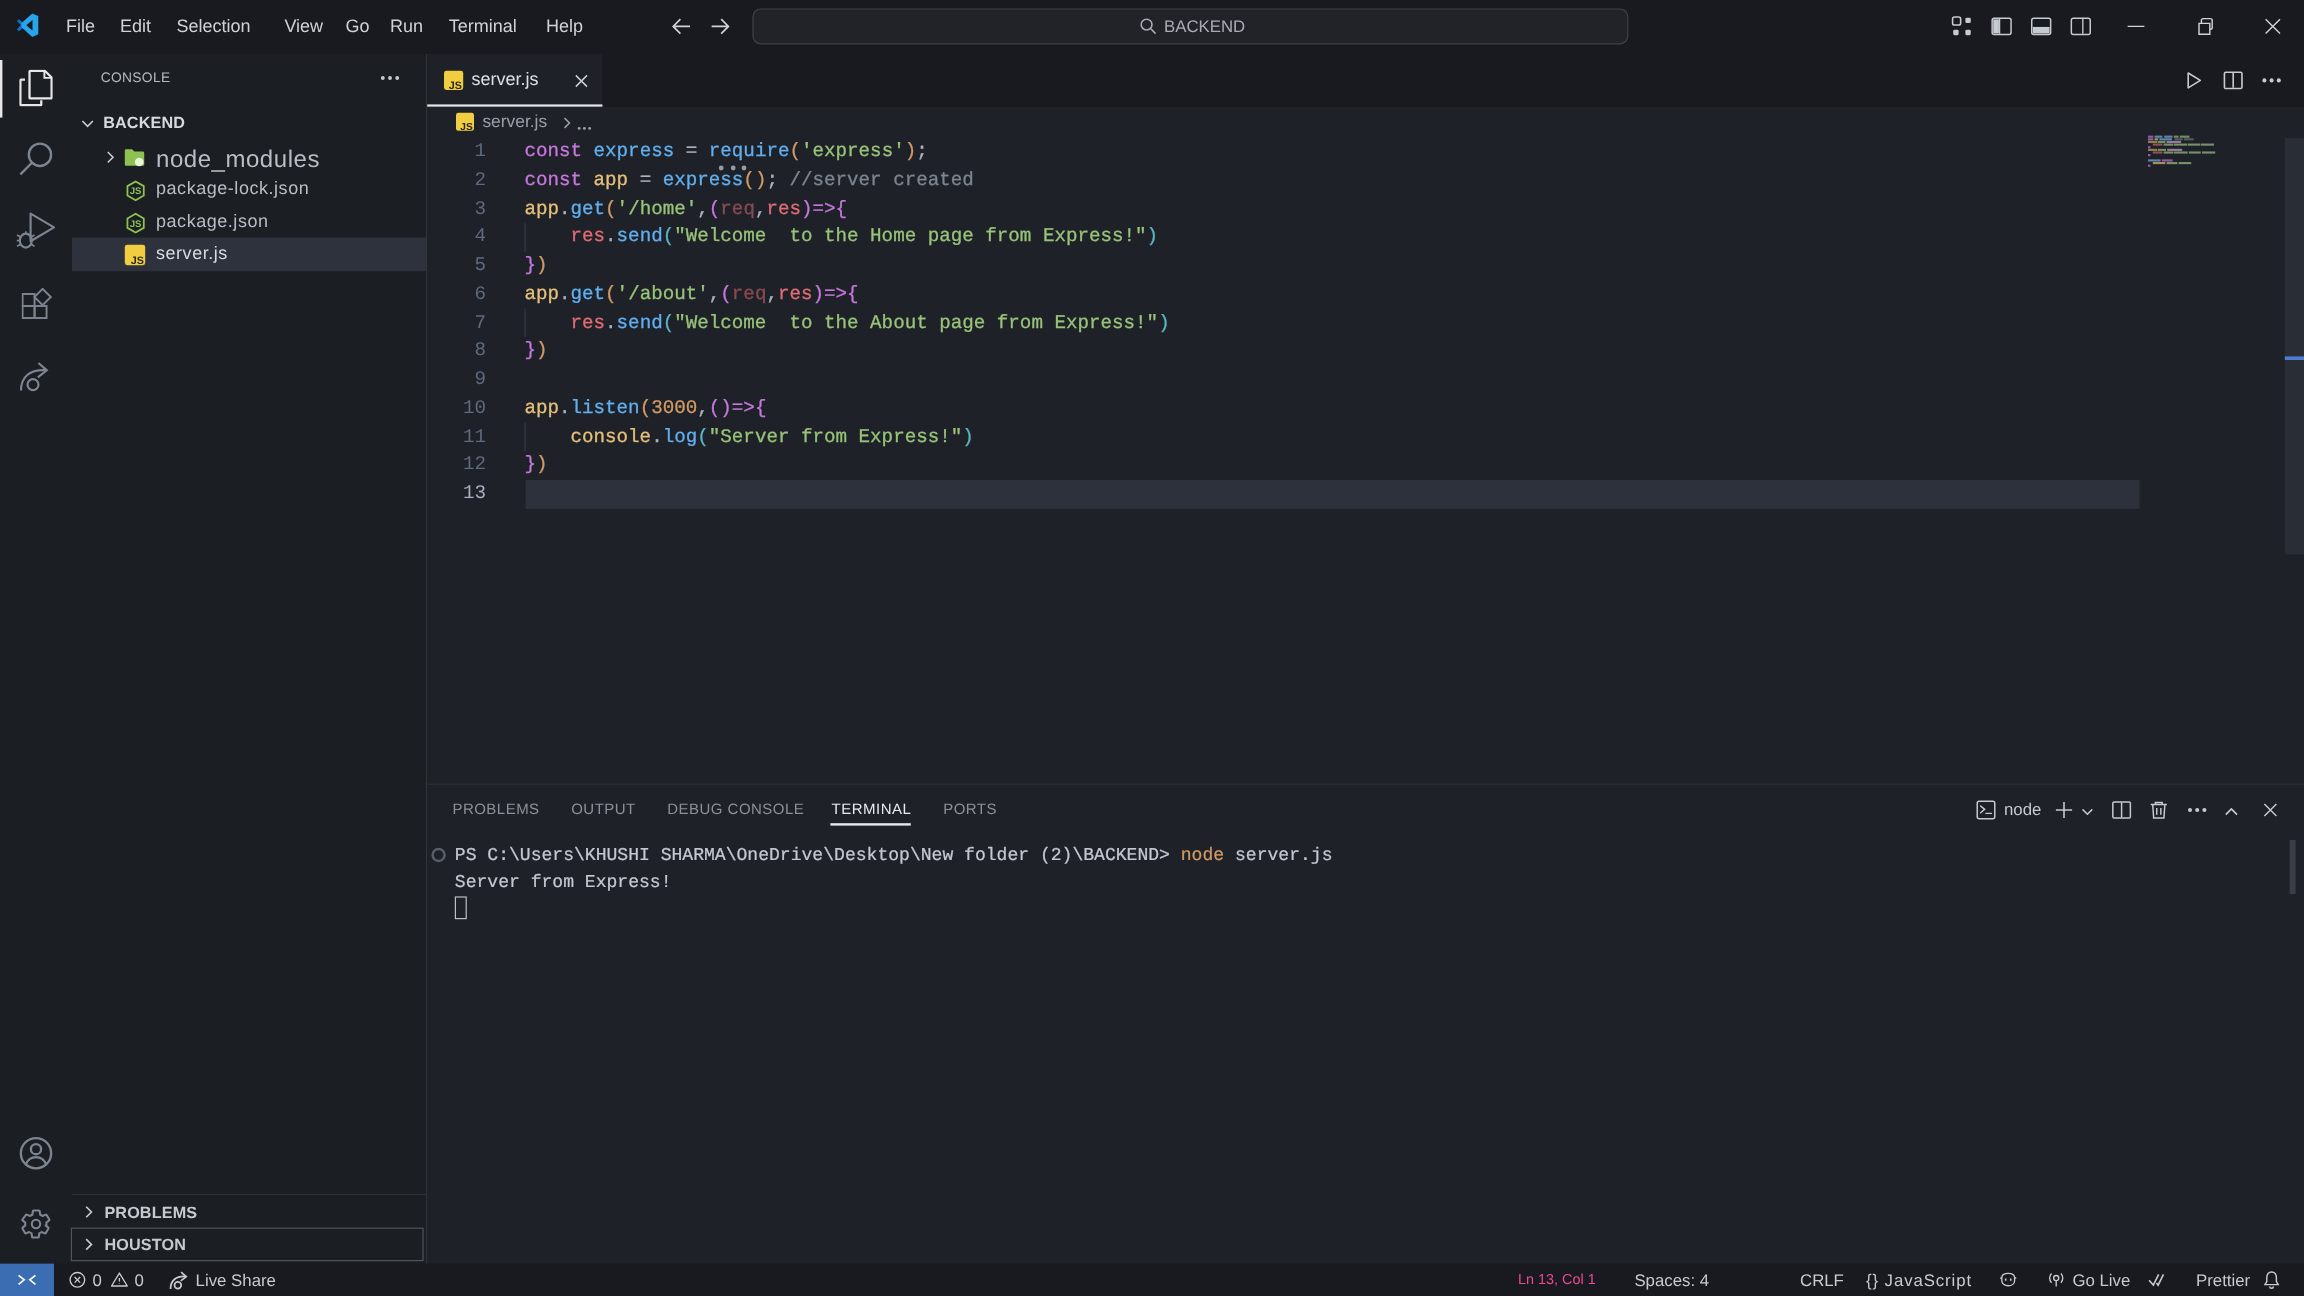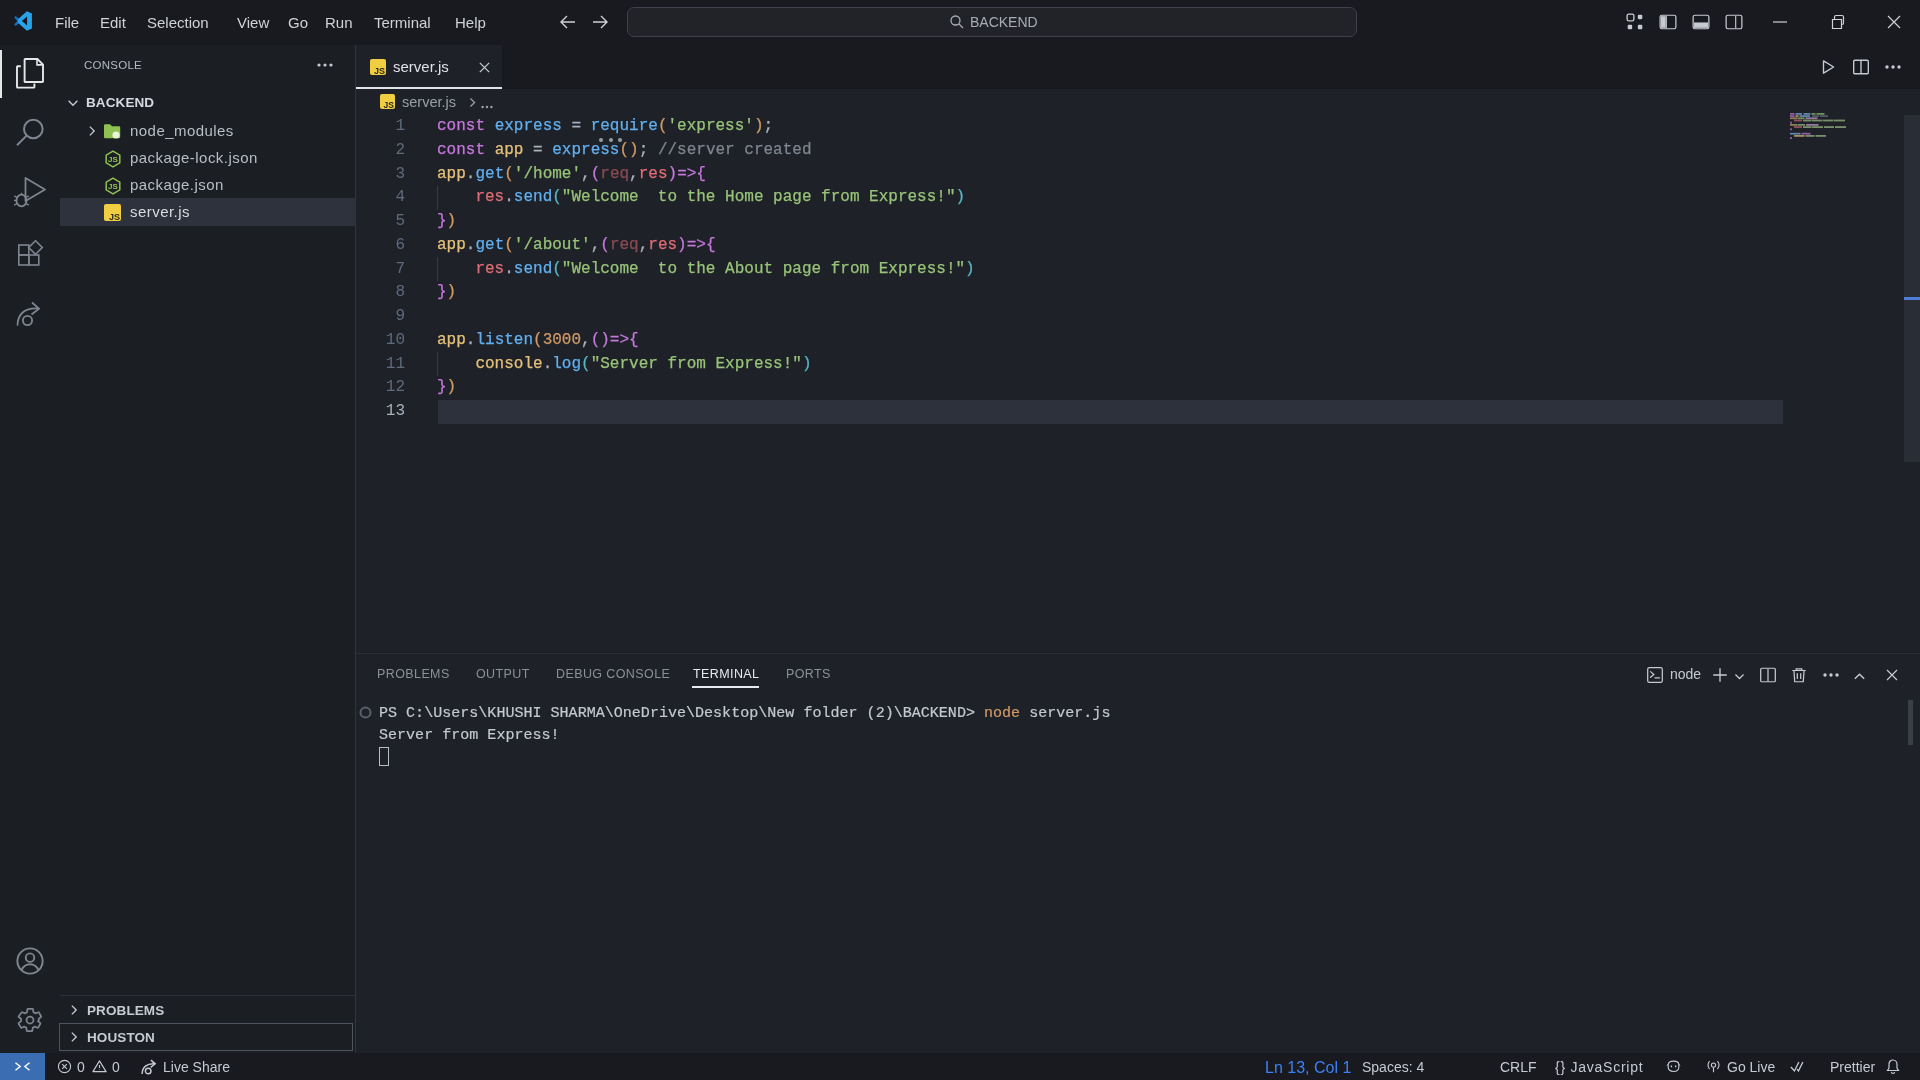--- a/index.html
+++ b/index.html
@@ -133,21 +133,21 @@
 
   <div class="abs" style="left:60px;top:197.5px;width:295px;height:28px;background:#2e323c;"></div>
   <svg class="abs" style="left:85px;top:124px;" width="14" height="14" viewBox="0 0 16 16" fill="none" stroke="#c6cad1" stroke-width="1.5">
       <path d="M5.5 3 L10.5 8 L5.5 13"></path>
     </svg>
 
   <svg class="abs" style="left:103px;top:123px;" width="18" height="17" viewBox="0 0 18 17">
     <path fill="#8fc152" d="M1 2.5 a1.2 1.2 0 0 1 1.2 -1.2 H7 l2 2 h7 a1.2 1.2 0 0 1 1.2 1.2 V14 a1.2 1.2 0 0 1 -1.2 1.2 H2.2 A1.2 1.2 0 0 1 1 14 Z"></path>
     <circle cx="13" cy="12" r="3.6" fill="#e8f5d8"></circle>
   </svg>
-  <div class="abs" style="left:130px;top:122px;color:#b9bec6;font-size:15px;letter-spacing:0.45px;">node_modules</div>
+  <div class="abs" style="left:130px;top:122px;color:#b9bec6;font-size:20px;letter-spacing:0.45px;">node_modules</div>
 
   <svg class="abs" style="left:104px;top:150px;" width="18" height="19" viewBox="0 0 18 19" fill="none">
     <path d="M9 1.2 L15.8 5.1 V12.9 L9 16.8 L2.2 12.9 V5.1 Z" stroke="#8fc152" stroke-width="1.5"></path>
     <text x="9" y="12" fill="#8fc152" font-size="8" font-weight="bold" text-anchor="middle" font-family="Liberation Sans">JS</text>
   </svg>
   <div class="abs" style="left:130px;top:149px;color:#b9bec6;font-size:15px;letter-spacing:0.45px;">package-lock.json</div>
   <svg class="abs" style="left:104px;top:177px;" width="18" height="19" viewBox="0 0 18 19" fill="none">
     <path d="M9 1.2 L15.8 5.1 V12.9 L9 16.8 L2.2 12.9 V5.1 Z" stroke="#8fc152" stroke-width="1.5"></path>
     <text x="9" y="12" fill="#8fc152" font-size="8" font-weight="bold" text-anchor="middle" font-family="Liberation Sans">JS</text>
   </svg>
@@ -356,21 +356,21 @@
       <path d="M8 6.5 V9.5 M8 11.2 V11.8"></path>
   </svg>
   <div class="abs" style="left:112px;top:1059px;color:#c6cad1;font-size:14px;">0</div>
   <svg class="abs" style="left:140px;top:1058px;" width="17" height="17" viewBox="0 0 28 28" fill="none" stroke="#c6cad1" stroke-width="2.4">
     <circle cx="13.5" cy="21.5" r="4.6"></circle>
     <path d="M3.5 26.5 C3.5 15 11 8.5 24.5 9.5"></path>
     <path d="M18 3.5 L25 9.6 L17.5 15.5"></path>
   </svg>
   <div class="abs" style="left:163px;top:1059px;color:#c6cad1;font-size:14px;">Live Share</div>
 
-  <div class="abs" style="left:1265px;top:1059px;color:#3b82f6;font-size:16px;">Ln 13, Col 1</div>
+  <div class="abs" style="left:1265px;top:1059px;color:#ec4899;font-size:12px;">Ln 13, Col 1</div>
   <div class="abs" style="left:1362px;top:1059px;color:#c6cad1;font-size:14px;">Spaces: 4</div>
   <div class="abs" style="left:1442px;top:1059px;color:#c6cad1;font-size:14px;margin-top:35px;">UTF-8</div>
   <div class="abs" style="left:1500px;top:1059px;color:#c6cad1;font-size:14px;">CRLF</div>
   <div class="abs" style="left:1555px;top:1059px;color:#c6cad1;font-size:14px;letter-spacing:0.75px;">{} JavaScript</div>
   <svg class="abs" style="left:1665px;top:1058px;" width="17" height="17" viewBox="0 0 24 24" fill="none" stroke="#c6cad1" stroke-width="1.6">
     <path d="M4.5 9.5 C4.5 6 7.5 4.5 12 4.5 C16.5 4.5 19.5 6 19.5 9.5 V13 C19.5 16.5 16.5 19 12 19 C7.5 19 4.5 16.5 4.5 13 Z"></path>
     <path d="M2.5 10.5 L4.5 9 M21.5 10.5 L19.5 9" stroke-width="1.3"></path>
     <path d="M9 10.5 V13 M15 10.5 V13" stroke-width="1.9"></path>
   </svg>
   <svg class="abs" style="left:1705px;top:1058px;" width="17" height="17" viewBox="0 0 24 24" fill="none" stroke="#c6cad1" stroke-width="1.6">

